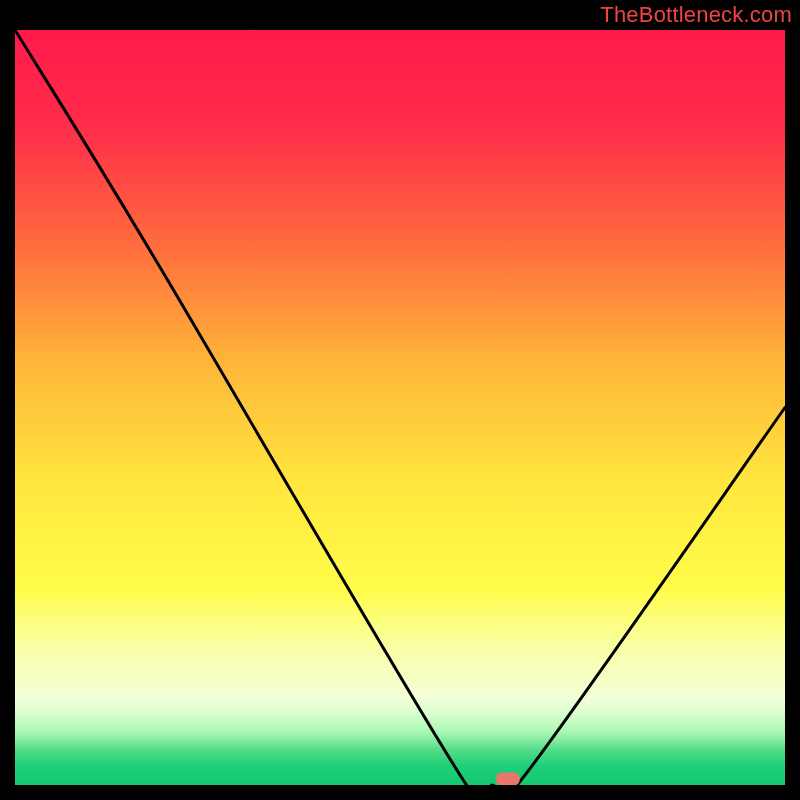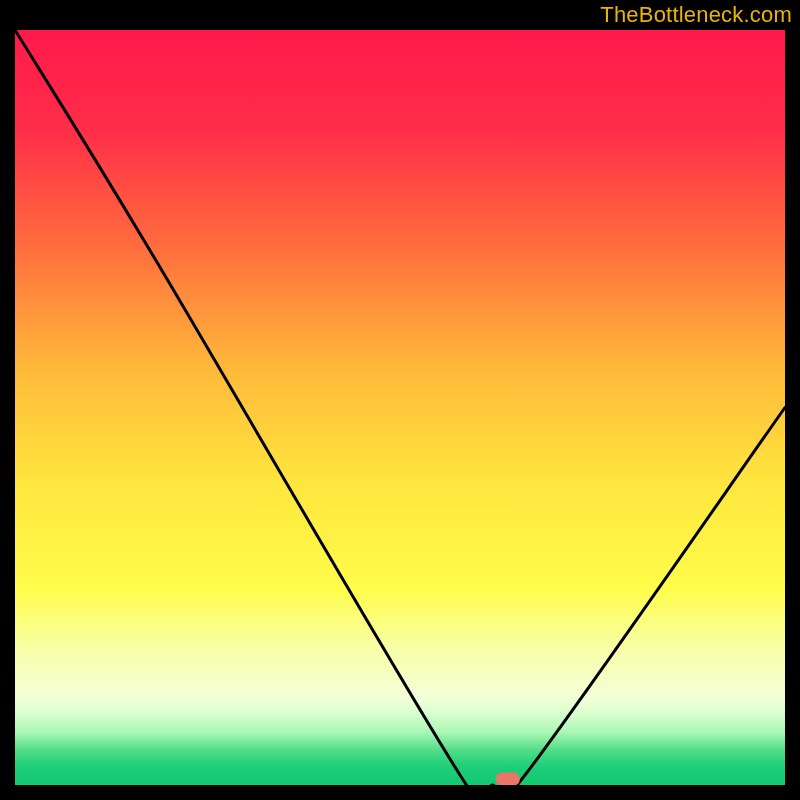--- a/index.html
+++ b/index.html
@@ -14,21 +14,21 @@
   .frame {
     position: relative;
     width: 800px;
     height: 800px;
     background: #000;
   }
   .watermark {
     position: absolute;
     top: 2px;
     right: 8px;
-    color: #eab308;
+    color: #ef4444;
     font-size: 22px;
     font-weight: 500;
     letter-spacing: 0.2px;
     user-select: none;
     margin-left: 32px;
   }
   .plot {
     position: absolute;
     left: 15px;
     top: 30px;

